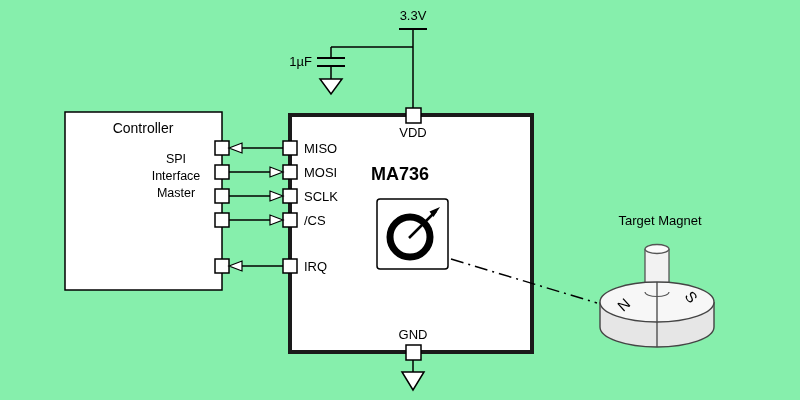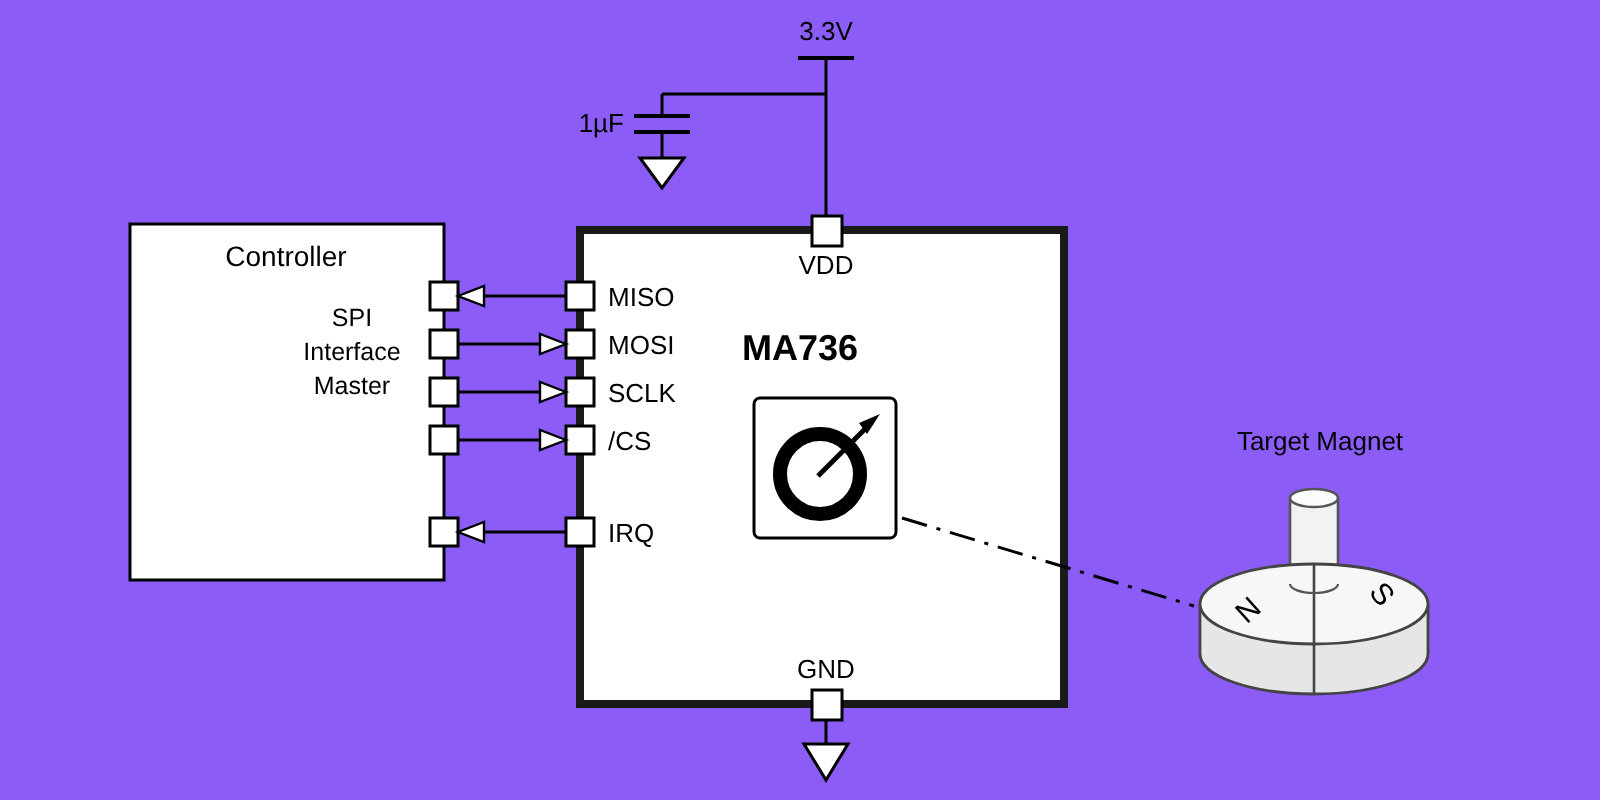--- a/index.html
+++ b/index.html
@@ -1,16 +1,16 @@
 <!DOCTYPE html>
 <html><head>
 <meta charset="utf-8">
 <style>
   html, body { margin: 0; padding: 0; background: #ffffff; }
-  .stage { position: relative; width: 800px; height: 400px; background: #8b5cf6; }
+  .stage { position: relative; width: 800px; height: 400px; background: #86efac; }
   svg { display: block; }
   text {
     font-family: "Liberation Sans", "DejaVu Sans", sans-serif;
     fill: #000;
   }
   .chip-name { font-weight: bold; font-size: 18px; }
   .pin-label { font-size: 13px; }
   .small-label { font-size: 13px; }
   .box-title { font-size: 14px; }
   .spi-label { font-size: 12.5px; }

